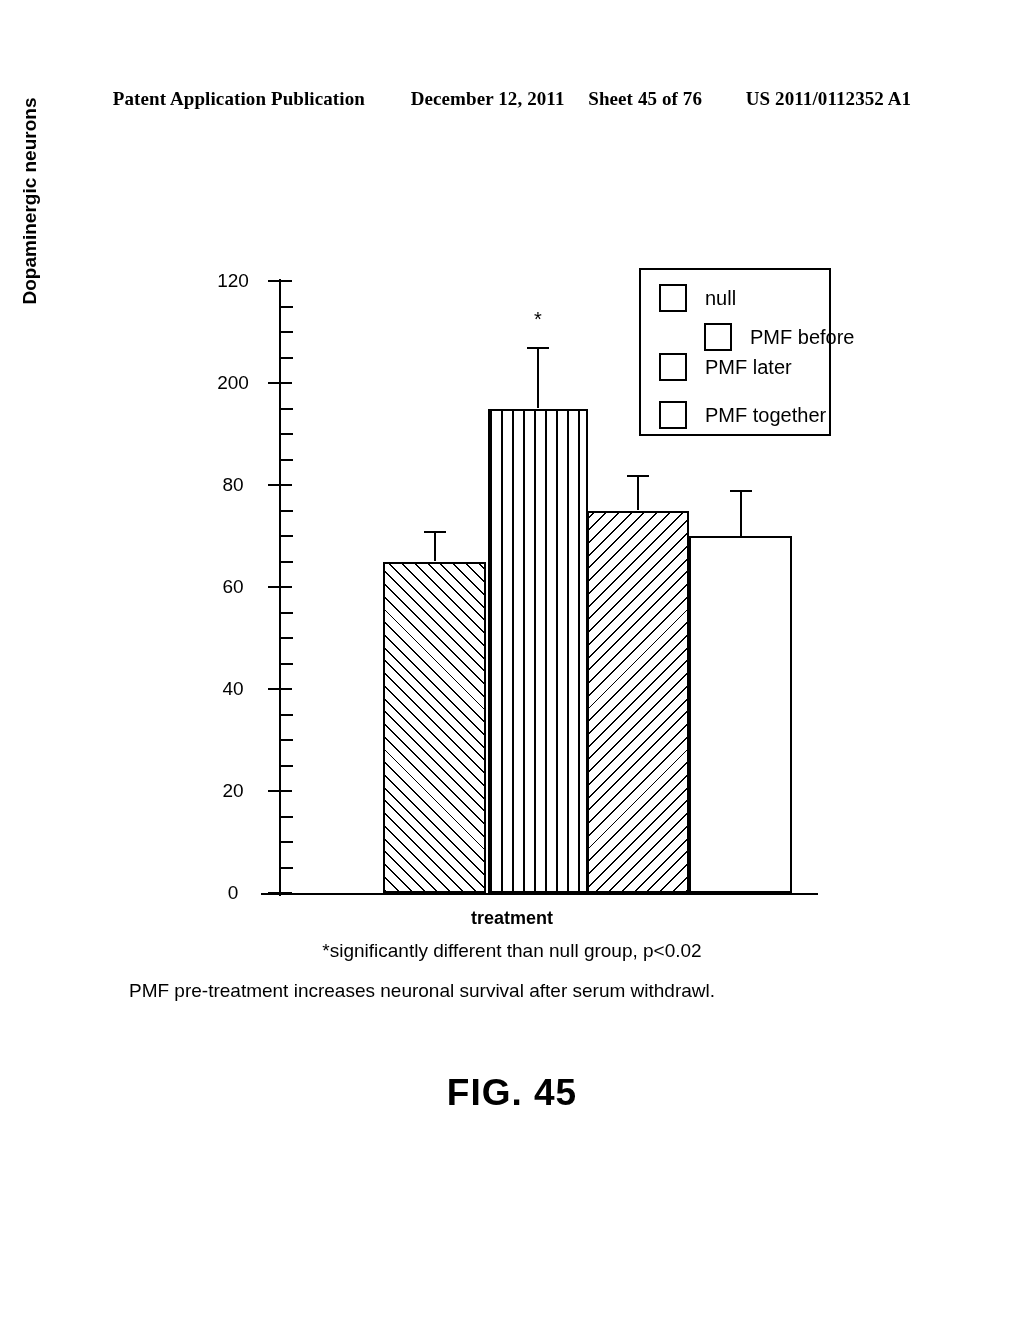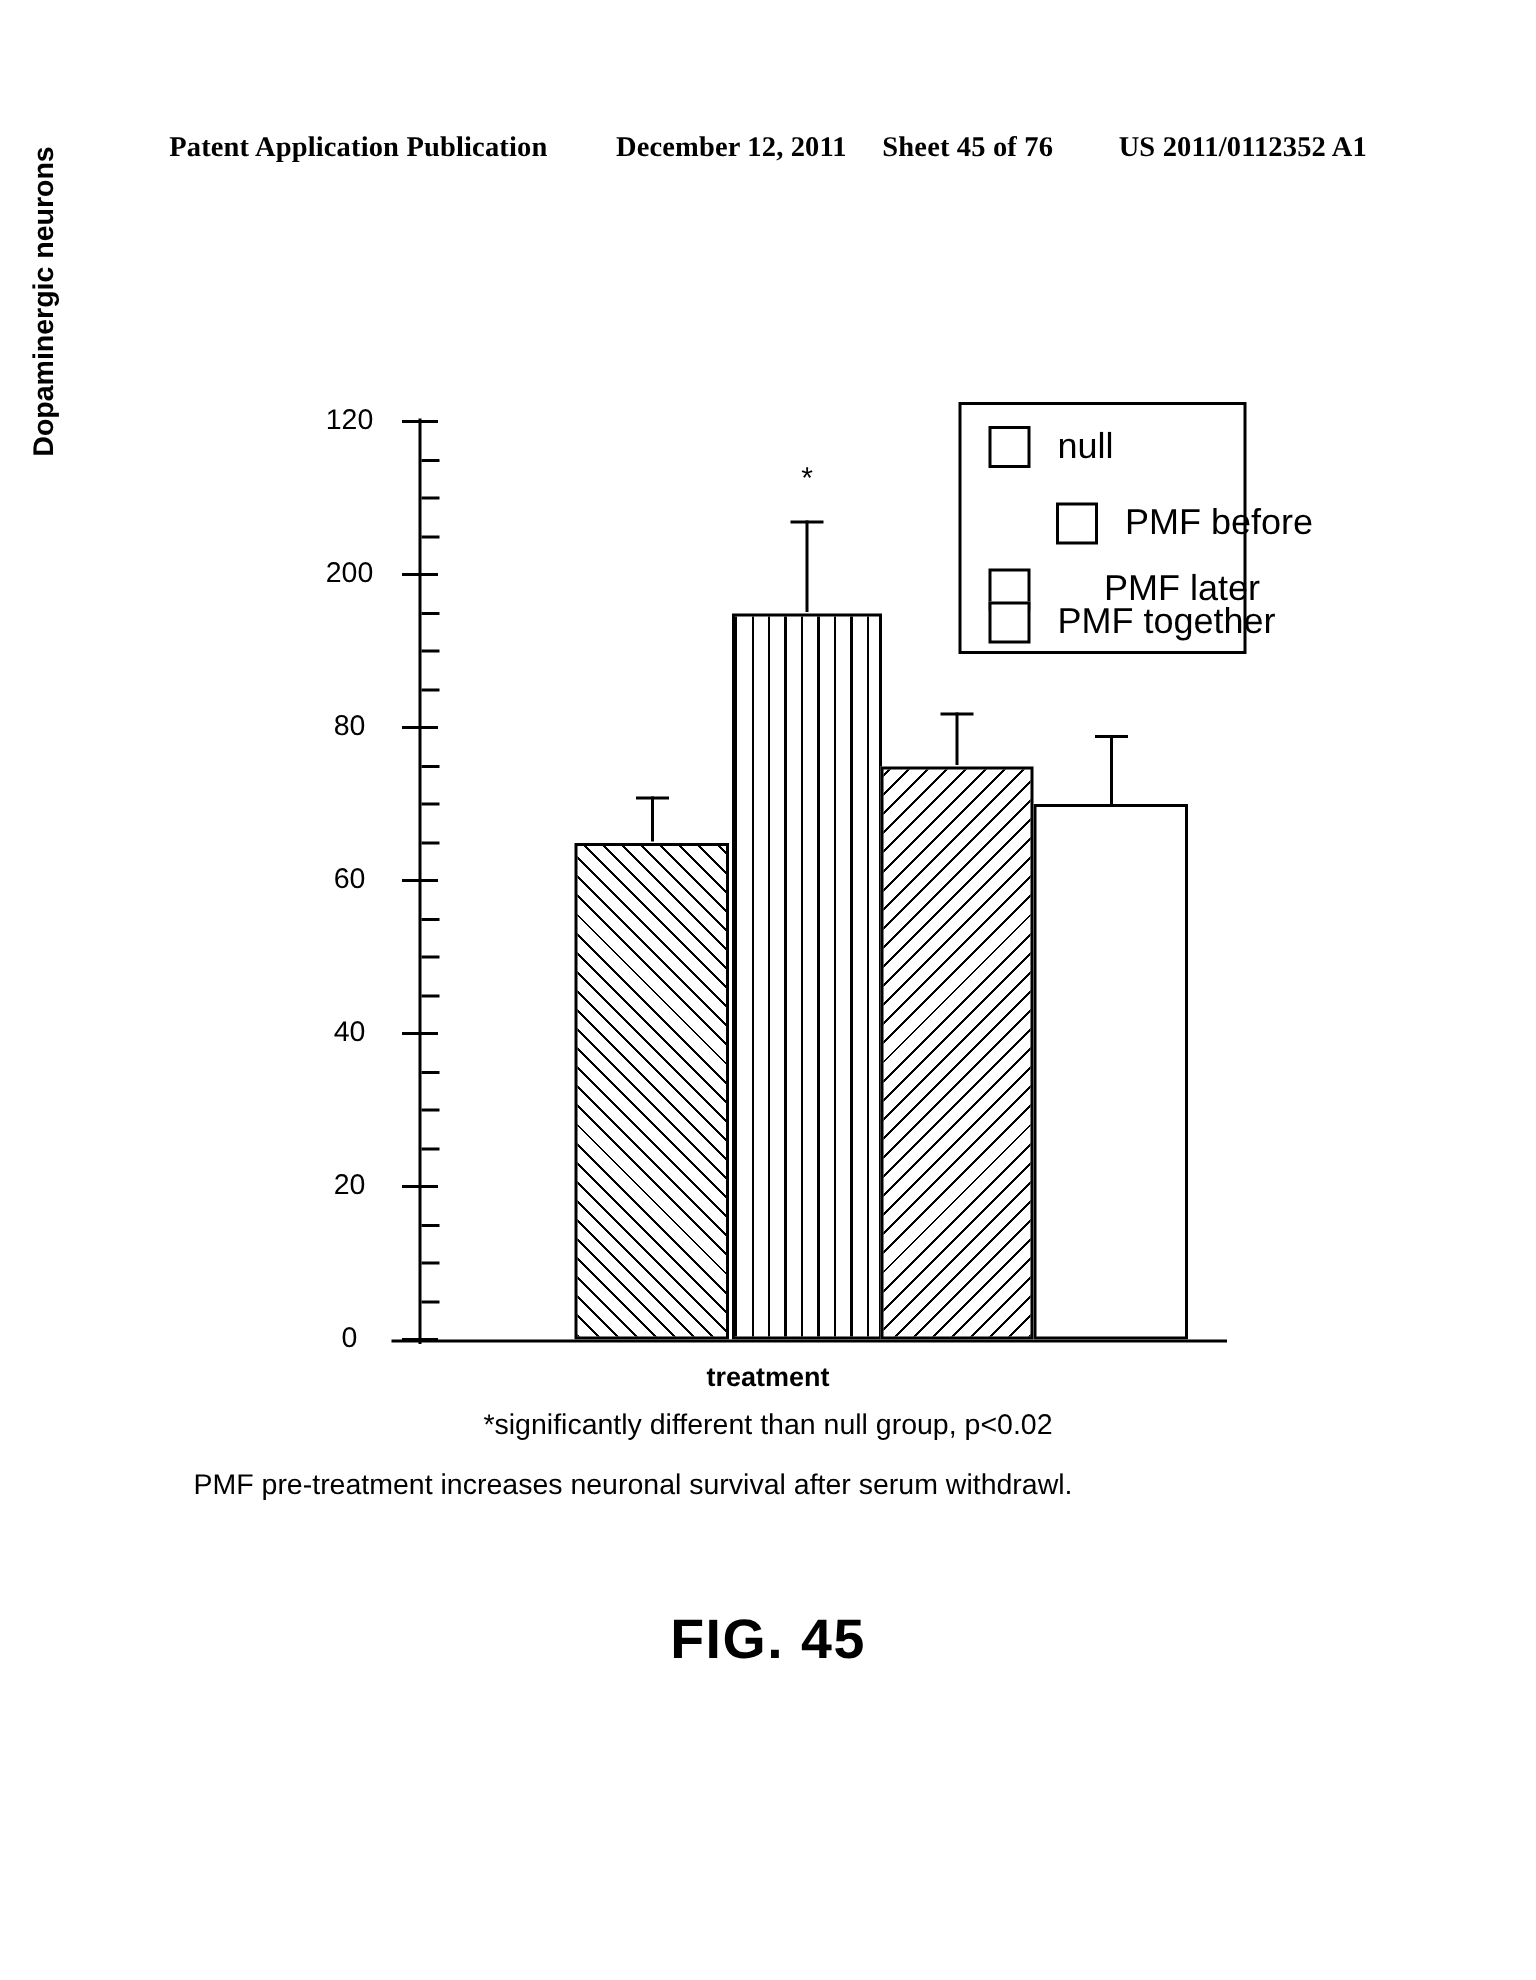--- a/index.html
+++ b/index.html
@@ -171,21 +171,21 @@
     width: 28px;
     height: 28px;
     box-sizing: border-box;
     border: 2px solid #000;
     background: #fff;
     background-repeat: repeat;
     flex: none;
   }
   .legend-text {
     margin-left: 18px;
-    font-size: 24px;
+    font-size: 20px;
     line-height: 18px;
     white-space: nowrap;
     font-family: "Liberation Sans", sans-serif;
   }
 
   
   .x-axis-title {
     position: absolute;
     left: 0;
     top: 908px;
@@ -309,25 +309,25 @@
       <div class="err-cap" style="left: 729.5px; top: 490.1px;"></div>
       <div class="star" style="left: 528px; top: 308.7px;">*</div>
     </div>
 
   <div class="legend">
     <div id="legend-rows">
         <div class="legend-row" style="top: 14px;">
           <div class="legend-swatch pat-fslash"></div>
           <div class="legend-text">null</div>
         </div>
-        <div class="legend-row" style="top: 65px; padding-left: 45px;">
+        <div class="legend-row" style="top: 53px; padding-left: 45px;">
           <div class="legend-swatch pat-vert"></div>
           <div class="legend-text">PMF before</div>
         </div>
-        <div class="legend-row" style="top: 109px; gap: 31px;">
+        <div class="legend-row" style="top: 83px;">
           <div class="legend-swatch pat-bslash"></div>
           <div class="legend-text">PMF later</div>
         </div>
         <div class="legend-row" style="top: 131px;">
           <div class="legend-swatch pat-none"></div>
           <div class="legend-text">PMF together</div>
         </div>
       </div>
   </div>
 

